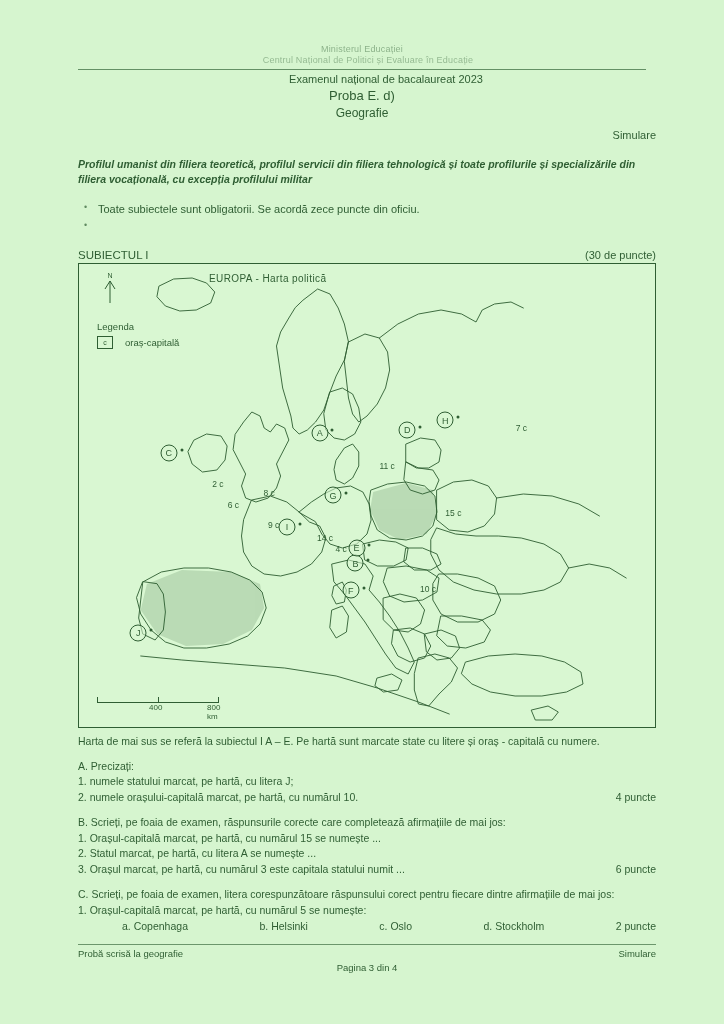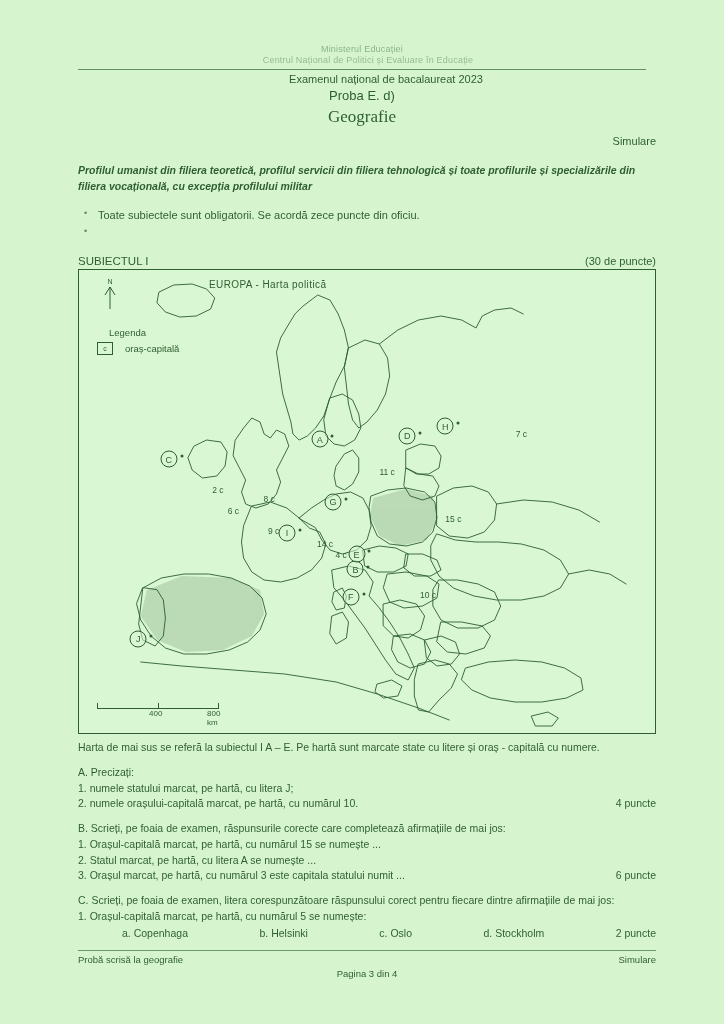--- a/index.html
+++ b/index.html
@@ -12,40 +12,40 @@
   }
   .page{position:relative;width:724px;height:1024px;box-sizing:border-box;padding:0;}
 
   
   .hdr{text-align:center;padding-top:44px;line-height:1.25;}
   .hdr .ministry{font-size:9px;opacity:.45;letter-spacing:.2px;}
   .hdr .centre{font-size:9px;opacity:.4;letter-spacing:.2px;padding-left:12px;}
   .rule{height:1px;background:#3e6e42;opacity:.75;margin:2px 78px 3px 78px;}
   .hdr .exam{font-size:11px;margin-left:48px;}
   .hdr .proba{font-size:13px;margin-top:2px;}
-  .hdr .disc{font-size:17px;margin-top:1px;font-family:Liberation Serif, serif;}
+  .hdr .disc{font-size:12px;margin-top:1px;}
   .simulare-top{text-align:right;font-size:11px;margin:8px 68px 0 0;}
 
   
   .intro{margin:16px 70px 0 78px;font-style:italic;font-weight:bold;font-size:10.5px;line-height:1.5;}
   .bullets{margin:12px 0 0 84px;font-size:11px;line-height:1.65;}
   .bullets .row{display:flex;align-items:flex-start;}
   .bullets .bdot{width:14px;flex:0 0 14px;font-size:9px;opacity:.7;}
 
   
   .subjhead{display:flex;justify-content:space-between;align-items:baseline;
             margin:16px 68px 0 78px;font-size:11.5px;}
   .subjhead .pts{font-size:11px;}
 
   
   .mapbox{position:relative;margin:2px 68px 0 78px;height:463px;
           border:1.5px solid #2f5e33;background:#d9f7d2;overflow:hidden;}
   .maptitle{position:absolute;left:130px;top:9px;font-size:10px;letter-spacing:.4px;}
   .legendbox{position:absolute;left:18px;top:57px;font-size:9.5px;}
-  .legendbox .ltitle{margin-bottom:4px;margin-left:12px;}
+  .legendbox .ltitle{margin-bottom:4px;}
   .legendrow{display:flex;align-items:center;gap:12px;}
   .legendrow .lsym{width:14px;height:11px;border:1px solid #2f5e33;display:flex;
                    align-items:center;justify-content:center;font-size:7px;}
   .compass{position:absolute;left:22px;top:8px;font-size:7px;text-align:center;}
   .scalebar{position:absolute;left:18px;bottom:14px;font-size:8px;}
   .scalebar .ticks{position:relative;width:120px;height:5px;border-left:1px solid #2f5e33;
                    border-right:1px solid #2f5e33;border-bottom:1px solid #2f5e33;}
   .scalebar .ticks:after{content:"";position:absolute;left:50%;top:0;bottom:0;width:1px;background:#2f5e33;}
   .scalelabels{position:relative;width:130px;height:10px;}
   .scalelabels span{position:absolute;top:0;}

